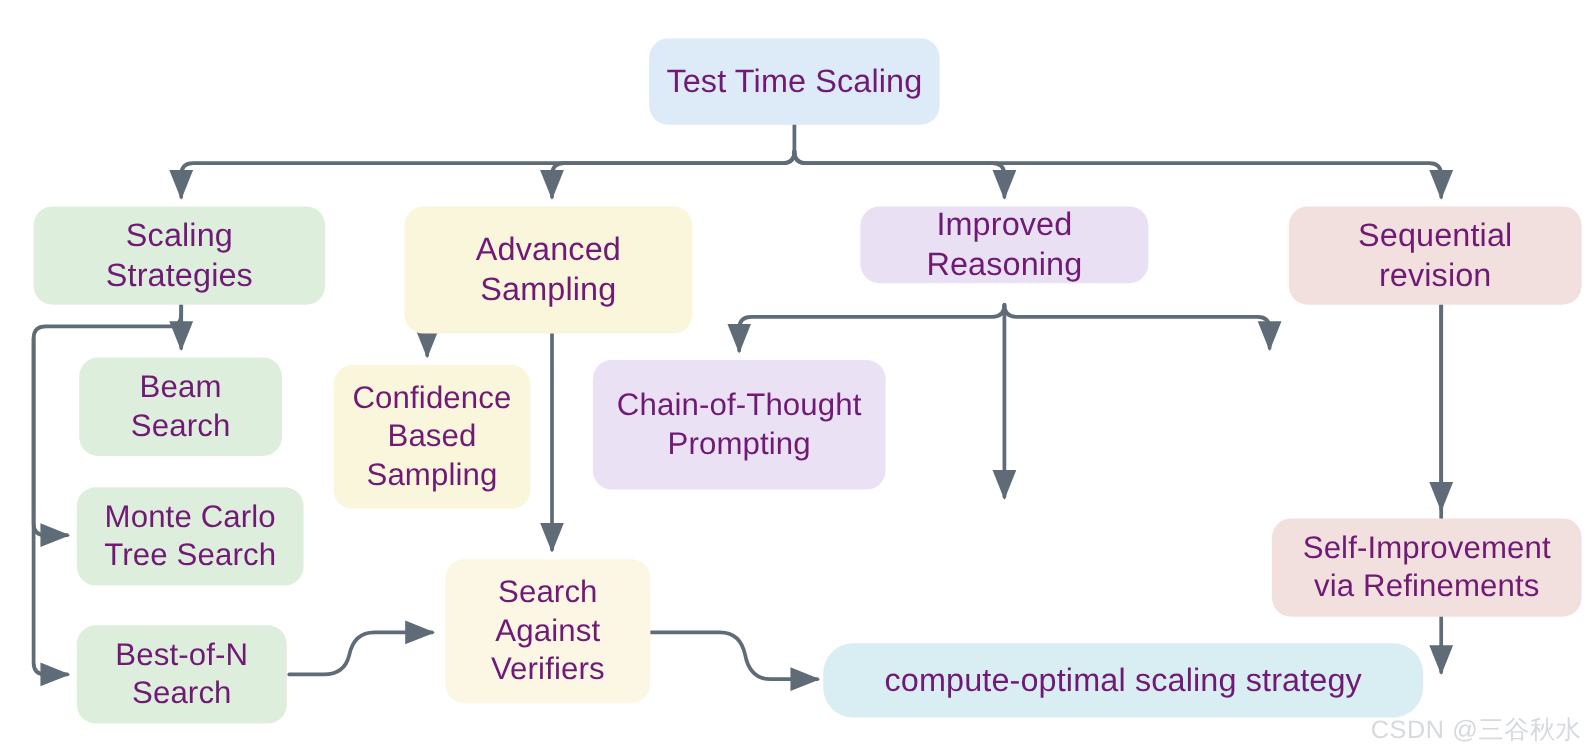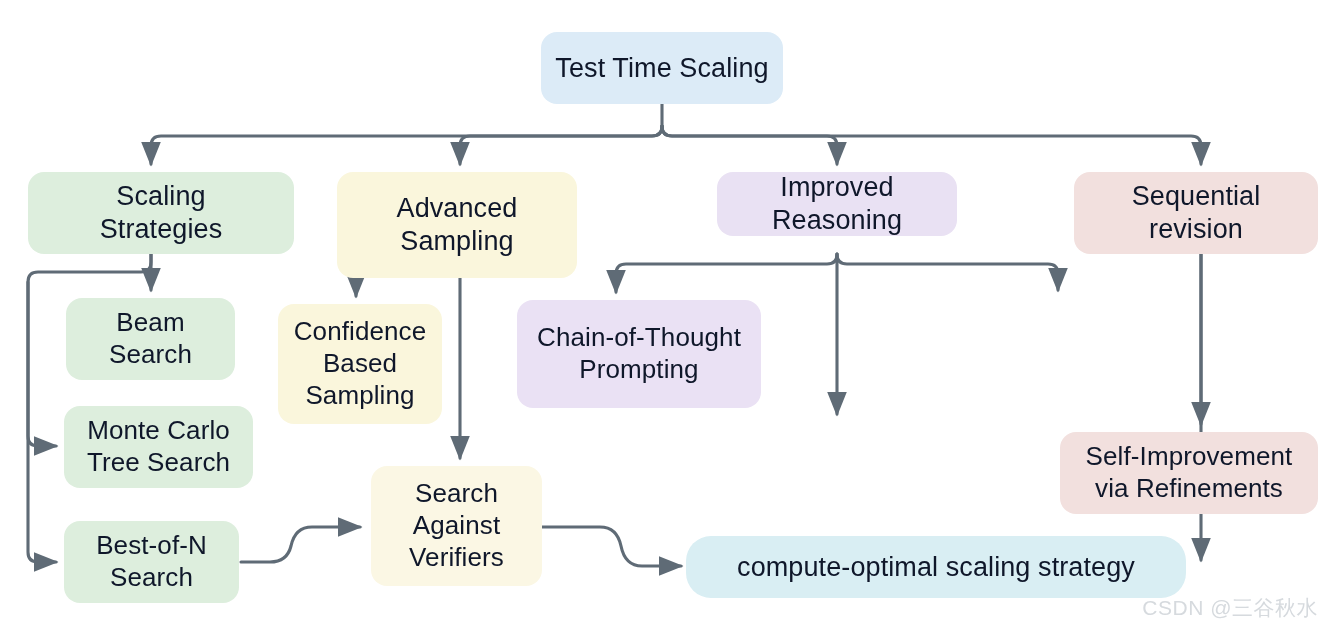--- a/index.html
+++ b/index.html
@@ -22,21 +22,21 @@
     pointer-events: none;
     z-index: 1;
   }
   .node {
     position: absolute;
     display: flex;
     align-items: center;
     justify-content: center;
     text-align: center;
     border-radius: 16px;
-    color: #0f172a;
+    color: #701a75;
     font-size: 26px;
     line-height: 1.22;
     letter-spacing: 0.1px;
     padding: 4px 10px;
     z-index: 2;
     white-space: pre-line;
   }
   .node.lvl1 { font-size: 27px; }
   .node.wide { font-size: 27px; border-radius: 25px; }
   .watermark {
@@ -85,21 +85,21 @@
       <path d="M837,254 L837,414" marker-end="url(#arrow)"></path>
       <path d="M837,254 Q837,264 847,264 L1048,264 Q1058,264 1058,274 L1058,290" marker-end="url(#arrow)"></path>
 
       <path d="M1201,254 L1201,424" marker-end="url(#arrow)"></path>
       <path d="M1201,254 L1201,560" marker-end="url(#arrow)"></path>
     </g>
   </svg>
 
   <div class="node lvl1" style="left:541px; top:32px; width:242px; height:72px; background:#dcebf7;">Test Time Scaling</div>
 
-  <div class="node lvl1" style="left:28px; top:172px; width:266px; height:82px; background:#ddeedd;text-align:center;">Scaling
+  <div class="node lvl1" style="left:28px; top:172px; width:243px; height:82px; background:#ddeedd;text-align:center;">Scaling
 Strategies</div>
 
   <div class="node" style="left:66px; top:298px; width:169px; height:82px; background:#ddeedd;">Beam
 Search</div>
 
   <div class="node" style="left:64px; top:406px; width:189px; height:82px; background:#ddeedd;">Monte Carlo
 Tree Search</div>
 
   <div class="node" style="left:64px; top:521px; width:175px; height:82px; background:#ddeedd;">Best-of-N
 Search</div>
@@ -111,21 +111,21 @@
 Based
 Sampling</div>
 
   <div class="node" style="left:371px; top:466px; width:171px; height:120px; background:#fbf7e4;">Search
 Against
 Verifiers</div>
 
   <div class="node lvl1" style="left:717px; top:172px; width:240px; height:64px; background:#e9e1f3;">Improved
 Reasoning</div>
 
-  <div class="node" style="left:517px; top:300px; width:244px; height:108px; background:#eae1f4;">Chain-of-Thought
+  <div class="node" style="left:494px; top:300px; width:244px; height:108px; background:#eae1f4;">Chain-of-Thought
 Prompting</div>
 
 
 
   <div class="node lvl1" style="left:1074px; top:172px; width:244px; height:82px; background:#f2e0de;">Sequential
 revision</div>
 
   <div class="node" style="left:1060px; top:432px; width:258px; height:82px; background:#f2e0de;">Self-Improvement
 via Refinements</div>
 

